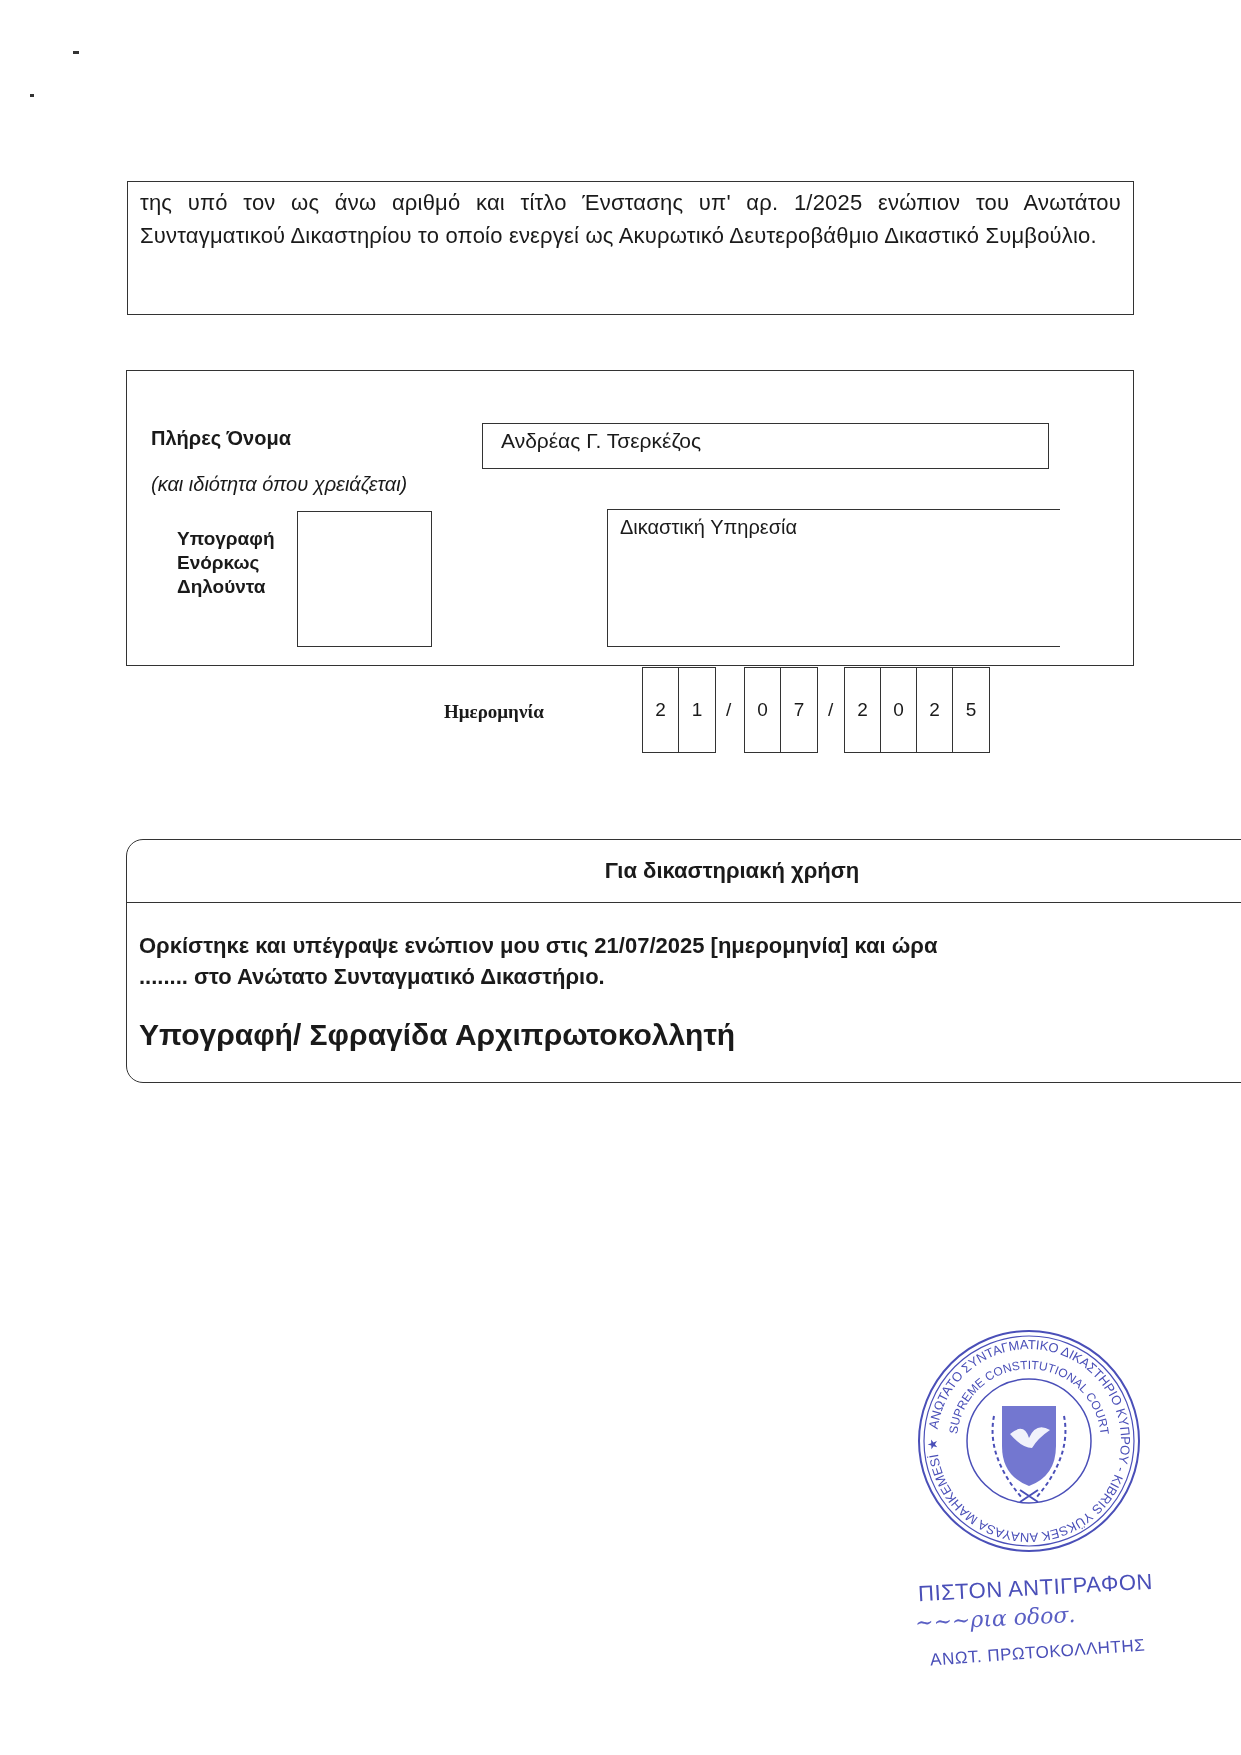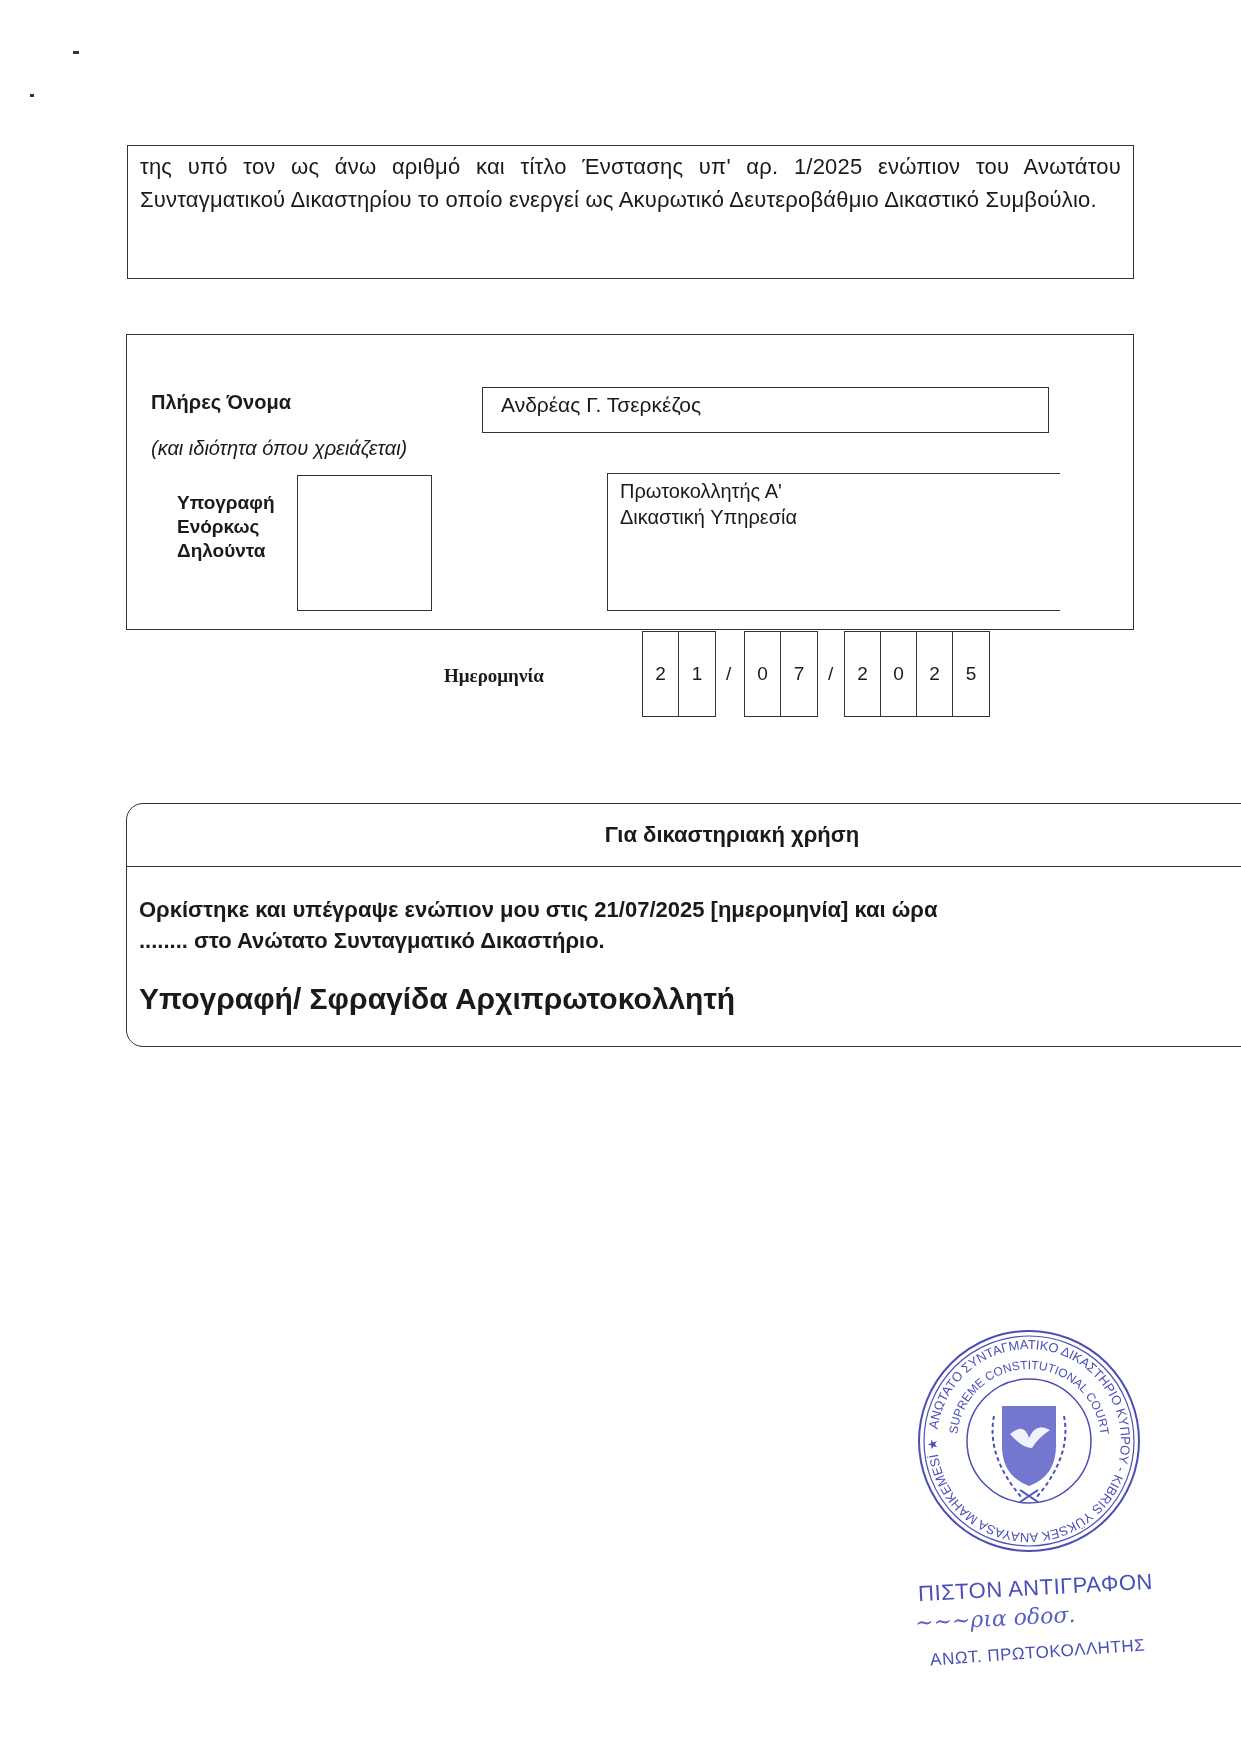--- a/index.html
+++ b/index.html
@@ -1,20 +1,20 @@
 <!DOCTYPE html>
 <html><head>
 <meta charset="utf-8">
 <style>
   html, body { margin: 0; padding: 0; background: #ffffff; }
   body { width: 1241px; height: 1755px; position: relative; overflow: hidden;
          font-family: "Liberation Sans", sans-serif; color: #1a1a1a; }
   .abs { position: absolute; }
   .mark { position: absolute; background: #333; height: 3px; }
-  .box { position: absolute; border: 1.5px solid #333; box-sizing: border-box; }
+  .box { position: absolute; border: 1.5px solid #333; box-sizing: border-box; margin-top: 36px; }
 
   
   #box1 { left: 127px; top: 145px; width: 1007px; height: 134px; }
   #box1 .para { position: absolute; left: 12px; top: 4px; right: 12px;
       font-size: 22px; line-height: 33px; text-align: justify; letter-spacing: 0.2px; }
 
   
   #box2 { left: 126px; top: 334px; width: 1008px; height: 296px; }
   .lbl-bold { font-weight: bold; font-size: 20px; }
   .lbl-ital { font-style: italic; font-size: 20px; }
@@ -63,21 +63,20 @@
   <div class="abs lbl-bold" id="name-label">Πλήρες Όνομα</div>
   <div class="abs lbl-ital" id="name-sub">(και ιδιότητα όπου χρειάζεται)</div>
   <div class="abs" id="name-field">Ανδρέας Γ. Τσερκέζος</div>
 
   <div class="abs" id="sig-label" style="width:110px;">
     <span>Υπογραφή Ενόρκως Δηλούντα</span>
   </div>
   <div class="abs" id="sig-box"></div>
 
   <div class="abs" id="pos-field">
-    <div>Πρωτοκολλητής Α'</div>
     <div>Δικαστική Υπηρεσία</div>
   </div>
 
   <div class="abs" id="date-label">Ημερομηνία</div>
   <div class="date-group" style="left:515px;">
     <div class="date-cell">2</div>
     <div class="date-cell">1</div>
   </div>
   <div class="date-sep" style="left:599px;">/</div>
   <div class="date-group" style="left:617px;">

